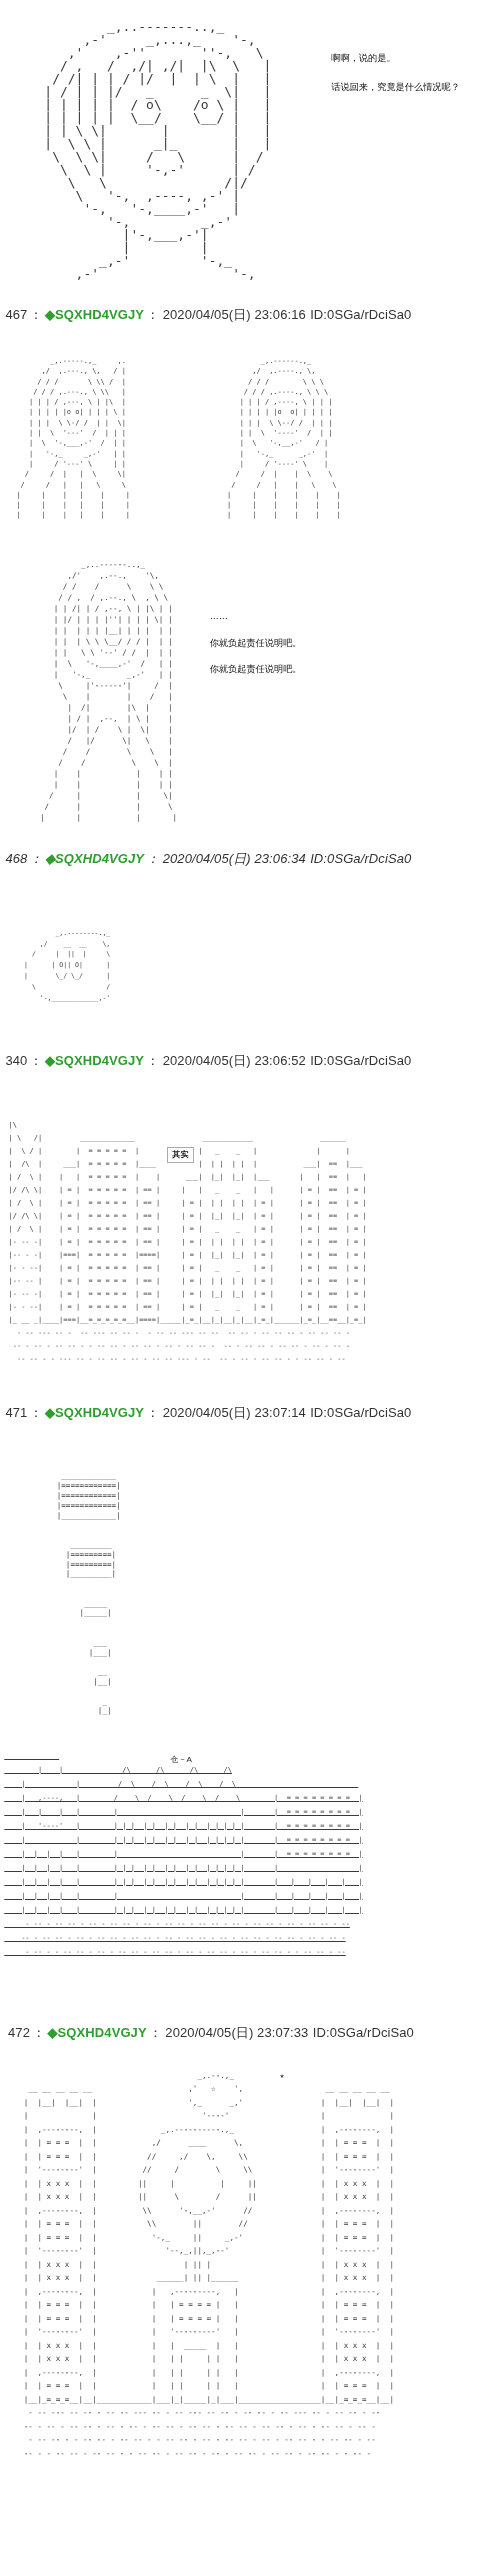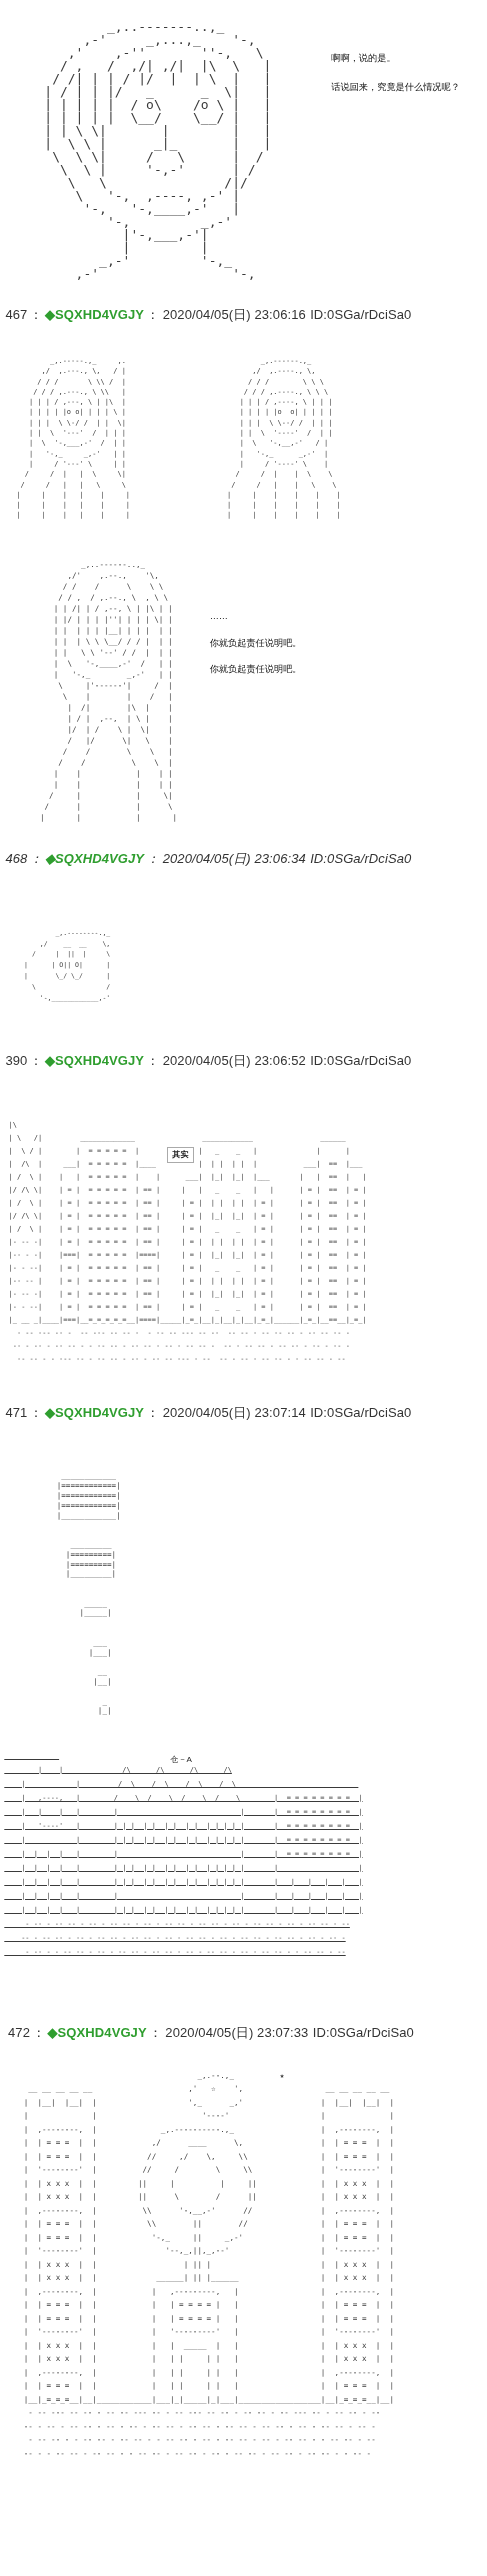--- a/index.html
+++ b/index.html
@@ -167,21 +167,21 @@
     ,/    __  __    \,
    /     |  ||  |     \
   |      | O|| O|      |
   |       \_/ \_/      |
    \                  /
     '-,____________,-'</pre>
     </div>
   </section>
 
   <div class="meta meta-470">
-    <span class="num">390</span><span class="sep">：</span><span class="name">◆SQXHD4VGJY</span><span class="sep">：</span><span class="date">2020/04/05(日) 23:06:52</span><span class="uid">ID:0SGa/rDciSa0</span>
+    <span class="num">340</span><span class="sep">：</span><span class="name">◆SQXHD4VGJY</span><span class="sep">：</span><span class="date">2020/04/05(日) 23:06:52</span><span class="uid">ID:0SGa/rDciSa0</span>
   </div>
   <section class="post">
     <div class="scene-wrap sec-city">
       <pre class="aa aa-city"> |\
  | \   /|         _____________                ____________                ______
  |  \ / |        |  = = = = =  |              |   _    _   |              |      |
  |  /\  |     ___|  = = = = =  |____          |  | |  | |  |           ___|  ==  |___
  | /  \ |    |   |  = = = = =  |    |      ___|  |_|  |_|  |___       |   |  ==  |   |
  |/ /\ \|    | = |  = = = = =  | == |     |   |   _    _   |   |      | = |  ==  | = |
  | /  \ |    | = |  = = = = =  | == |     | = |  | |  | |  | = |      | = |  ==  | = |

